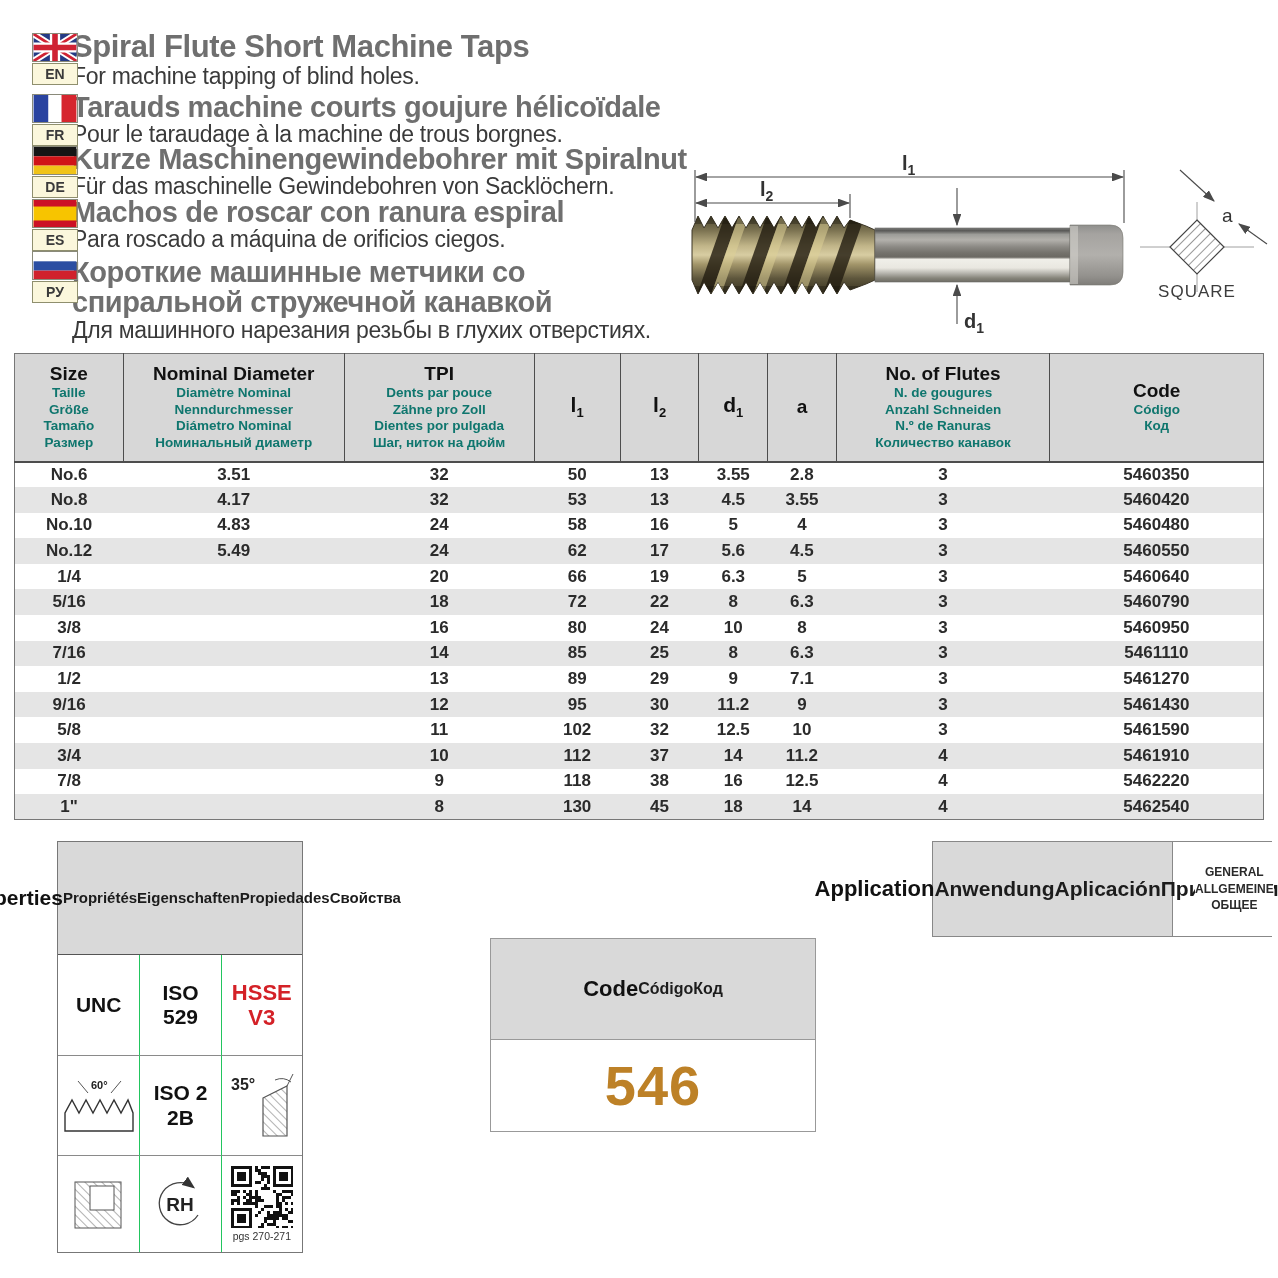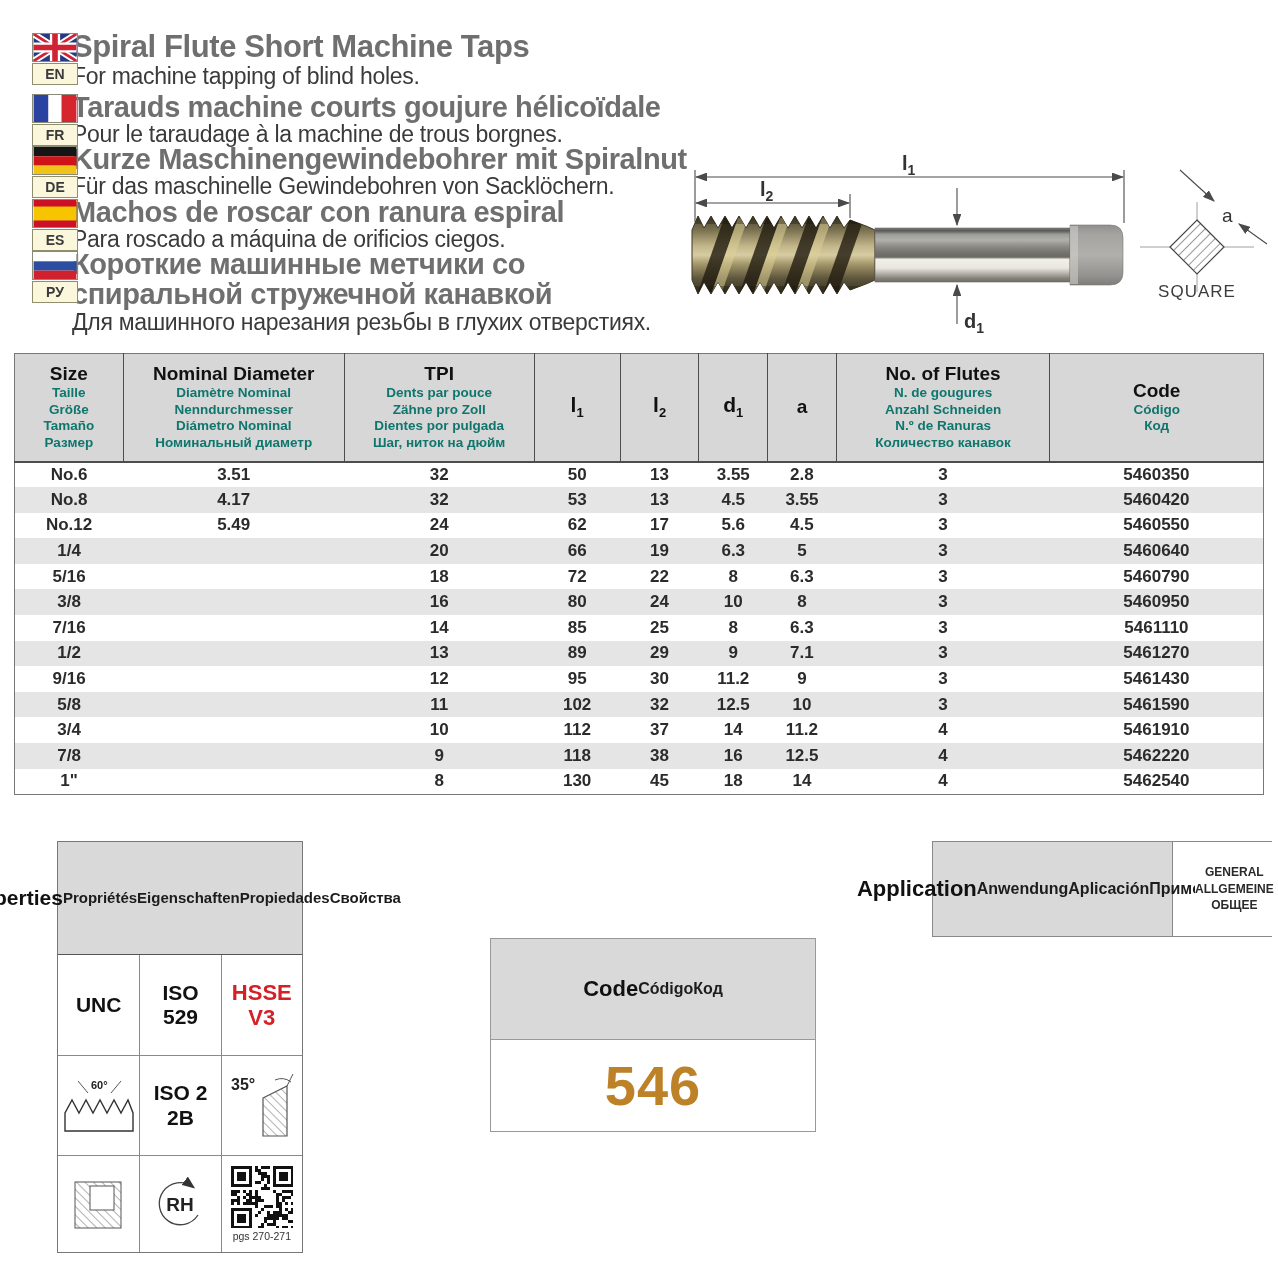--- a/index.html
+++ b/index.html
@@ -12,21 +12,21 @@
   .flagcol { position:absolute; left:0; top:2px; width:33px;padding-left:16px; }
   .flag { width:46px; height:29px; display:block; border:1px solid #8a8a7a; }
   .langtag { width:46px; height:22px; margin-top:1px; background:#fbf7dc;
     border:1px solid #8f8f6e; font-size:14px; font-weight:600; color:#3a3a3a;
     display:flex; align-items:center; justify-content:center; }
   .langtext { margin-left:56px; }
   .ltitle { font-size:29px; font-weight:bold; color:#6f6f6f; line-height:1.05;
     letter-spacing:-0.4px; white-space:pre-line; }
   .lsub { font-size:23px; font-weight:500; color:#3a3a3a; line-height:1.08;
     letter-spacing:-0.3px; }
-  .lang-ru .ltitle { max-width:560px; }
+  .lang-ru .ltitle { max-width:560px;margin-top:8px; }
 
   
   .spec-wrap { position:absolute; left:14px; top:353px; width:1250px; }
   table.spec { width:100%; border-collapse:collapse; table-layout:fixed;
     border:1px solid #777; }
   table.spec thead th { background:#d7d7d7; border-left:1px solid #4d4d4d;
     border-bottom:2px solid #4d4d4d; height:108px; vertical-align:middle;
     text-align:center; padding:2px 1px; }
   table.spec thead th:first-child { border-left:none; }
   .h1 { font-size:19px; font-weight:bold; color:#111; line-height:1.15; }
@@ -62,21 +62,21 @@
   .codebox .graybar { height:101px; border-bottom:1px solid #999; }
   .codebox .b1 { font-size:22px; }
   .codebox .b2 { font-size:16px; }
   .code-value { height:91px; display:flex; align-items:center; justify-content:center;
     font-size:56px; font-weight:bold; color:#bd8127; letter-spacing:1px; }
 
   .appbox { position:absolute; left:932px; top:841px; width:340px; height:96px;
     border:1px solid #888; display:flex;gap:22px; }
   .appbox .graybar { width:240px; height:100%; border-right:1px solid #888; }
   .appbox .b1 { font-size:22px; }
-  .appbox .b2 { font-size:16px; }
+  .appbox .b2 { font-size:21px; }
   .app-value { flex:1; display:flex; flex-direction:column; align-items:center;
     justify-content:center; background:#fff; }
   .app-value div { font-size:12px; font-weight:bold; color:#2a2a2a; line-height:1.4; }
 
   svg text { font-family:"Liberation Sans", sans-serif; }
 </style>
 </head>
 <body>
 
 <div>
@@ -333,20 +333,31 @@
         <tr>
           <td>No.8</td>
           <td>4.17</td>
           <td>32</td>
           <td>53</td>
           <td>13</td>
           <td>4.5</td>
           <td>3.55</td>
           <td>3</td>
           <td>5460420</td>
+        </tr>
+        <tr>
+          <td>No.10</td>
+          <td>4.83</td>
+          <td>24</td>
+          <td>58</td>
+          <td>16</td>
+          <td>5</td>
+          <td>4</td>
+          <td>3</td>
+          <td>5460480</td>
         </tr>
         <tr>
           <td>No.12</td>
           <td>5.49</td>
           <td>24</td>
           <td>62</td>
           <td>17</td>
           <td>5.6</td>
           <td>4.5</td>
           <td>3</td>

